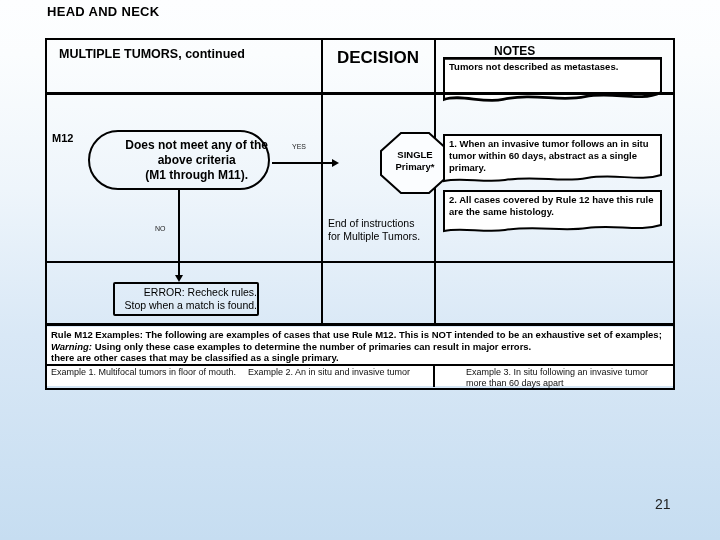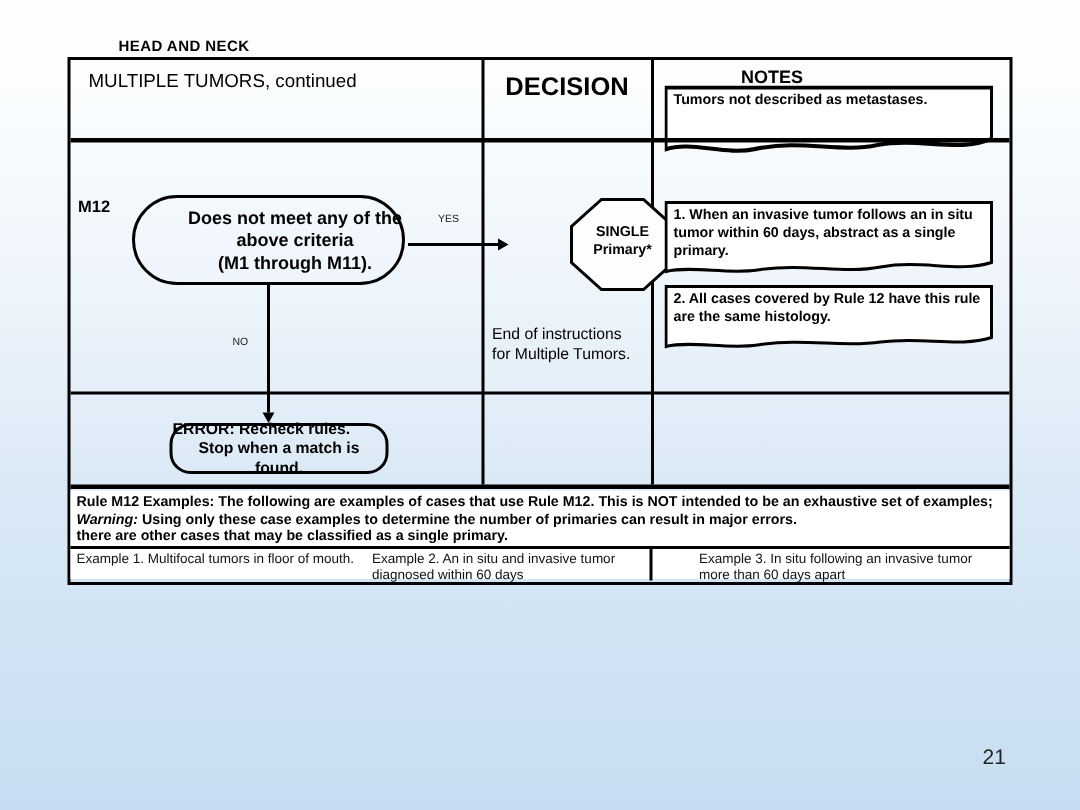--- a/index.html
+++ b/index.html
@@ -4,37 +4,37 @@
 <style>
   html,body{margin:0;padding:0;}
   body{
     width:720px;height:540px;overflow:hidden;
     font-family:"Liberation Sans", sans-serif;
     background:linear-gradient(to bottom,#fdfeff 0%,#fbfdfe 10%,#eef5fb 35%,#d9e8f6 62%,#c6ddf1 100%);
     position:relative;color:#000;
   }
   .abs{position:absolute;}
   .line{position:absolute;background:#000;}
-  .page-title{position:absolute;left:47px;top:26px;font-size:10px;font-weight:bold;letter-spacing:.3px;margin-left:32px;}
+  .page-title{position:absolute;left:47px;top:4px;font-size:13px;font-weight:bold;letter-spacing:.3px;}
   .page-number{position:absolute;left:655px;top:496px;font-size:14px;color:#222;}
   .rule-table{position:absolute;left:45px;top:38px;width:630px;height:352px;border:2px solid #000;box-sizing:border-box;}
-  .hdr1{left:12px;top:7px;font-size:12.5px;font-weight:normal;white-space:nowrap;}
+  .hdr1{left:12px;top:7px;font-size:12.5px;font-weight:bold;white-space:nowrap;}
   .hdr2{left:275px;top:8px;width:112px;text-align:center;font-size:17px;font-weight:bold;}
   .hdr3{left:443px;top:4px;font-size:12px;font-weight:bold;border-bottom:2px solid #d946ef;padding:0 4px 1px 4px;}
   .notebox{position:absolute;width:219px;}
   .notebox svg{position:absolute;left:0;top:0;width:100%;height:100%;}
   .notebox .ntext{position:absolute;left:6px;top:4px;right:6px;font-size:9.5px;font-weight:bold;line-height:12px;}
   .stadium{position:absolute;left:41px;top:90px;width:182px;height:60px;border:2px solid #000;border-radius:32px;
     display:flex;align-items:center;justify-content:flex-end;text-align:center;
     font-size:12px;font-weight:bold;line-height:15px;box-sizing:border-box;}
   .tinylabel{position:absolute;font-size:7px;color:#222;}
   .endtext{position:absolute;left:281px;top:177px;font-size:10.5px;line-height:13px;}
-  .errorbox{position:absolute;left:66px;top:242px;width:146px;height:34px;border:2px solid #000;border-radius:14px;
-    display:flex;flex-direction:column;align-items:flex-start;justify-content:center;
-    font-size:10.5px;font-weight:bold;line-height:13px;box-sizing:border-box;text-align:center;}
+  .errorbox{position:absolute;left:66px;top:242px;width:146px;height:34px;border:2px solid #000;border-radius:2px;
+    display:flex;flex-direction:column;align-items:flex-end;justify-content:center;
+    font-size:10.5px;font-weight:normal;line-height:13px;box-sizing:border-box;text-align:center;}
   .octwrap{position:absolute;left:292px;top:92px;width:70px;height:62px;margin-left:41px;}
   .octwrap svg{position:absolute;left:0;top:0;}
   .octtext{position:absolute;left:0;top:17px;width:70px;text-align:center;font-size:9.5px;font-weight:bold;line-height:12px;}
   .arrowhead-right{position:absolute;width:0;height:0;border-top:4px solid transparent;border-bottom:4px solid transparent;border-left:7px solid #000;}
   .arrowhead-down{position:absolute;width:0;height:0;border-left:4px solid transparent;border-right:4px solid transparent;border-top:7px solid #000;}
   .rule-intro{position:absolute;left:0px;top:287px;width:626px;background:#fff;font-size:9.5px;font-weight:bold;line-height:11.5px;padding:2px 0 1px 4px;box-sizing:border-box;}
   .warn{font-style:italic;}
   .examplesrow{position:absolute;left:0px;top:326px;width:626px;height:20px;background:#fff;}
   .exitem{position:absolute;top:327px;font-size:9px;line-height:11px;color:#111;white-space:nowrap;}
 </style>
@@ -125,21 +125,20 @@
   <div class="line" style="left:0;top:324px;width:626px;height:1.5px;"></div>
 
   <div class="examplesrow"></div>
   <div class="line" style="left:386px;top:326px;width:1.5px;height:21px;"></div>
 
   <div class="exitem" style="left:4px;">
     <div>Example 1.  Multifocal tumors in floor of mouth.</div>
   </div>
   <div class="exitem" style="left:201px;">
     <div>Example 2.  An in situ and invasive tumor</div>
-    <div>diagnosed within 60 days</div>
   </div>
   <div class="exitem" style="left:419px;">
     <div>Example 3.  In situ following an invasive tumor</div>
     <div>more than 60 days apart</div>
   </div>
 
 </div>
 
 <div class="page-number">21</div>
 

